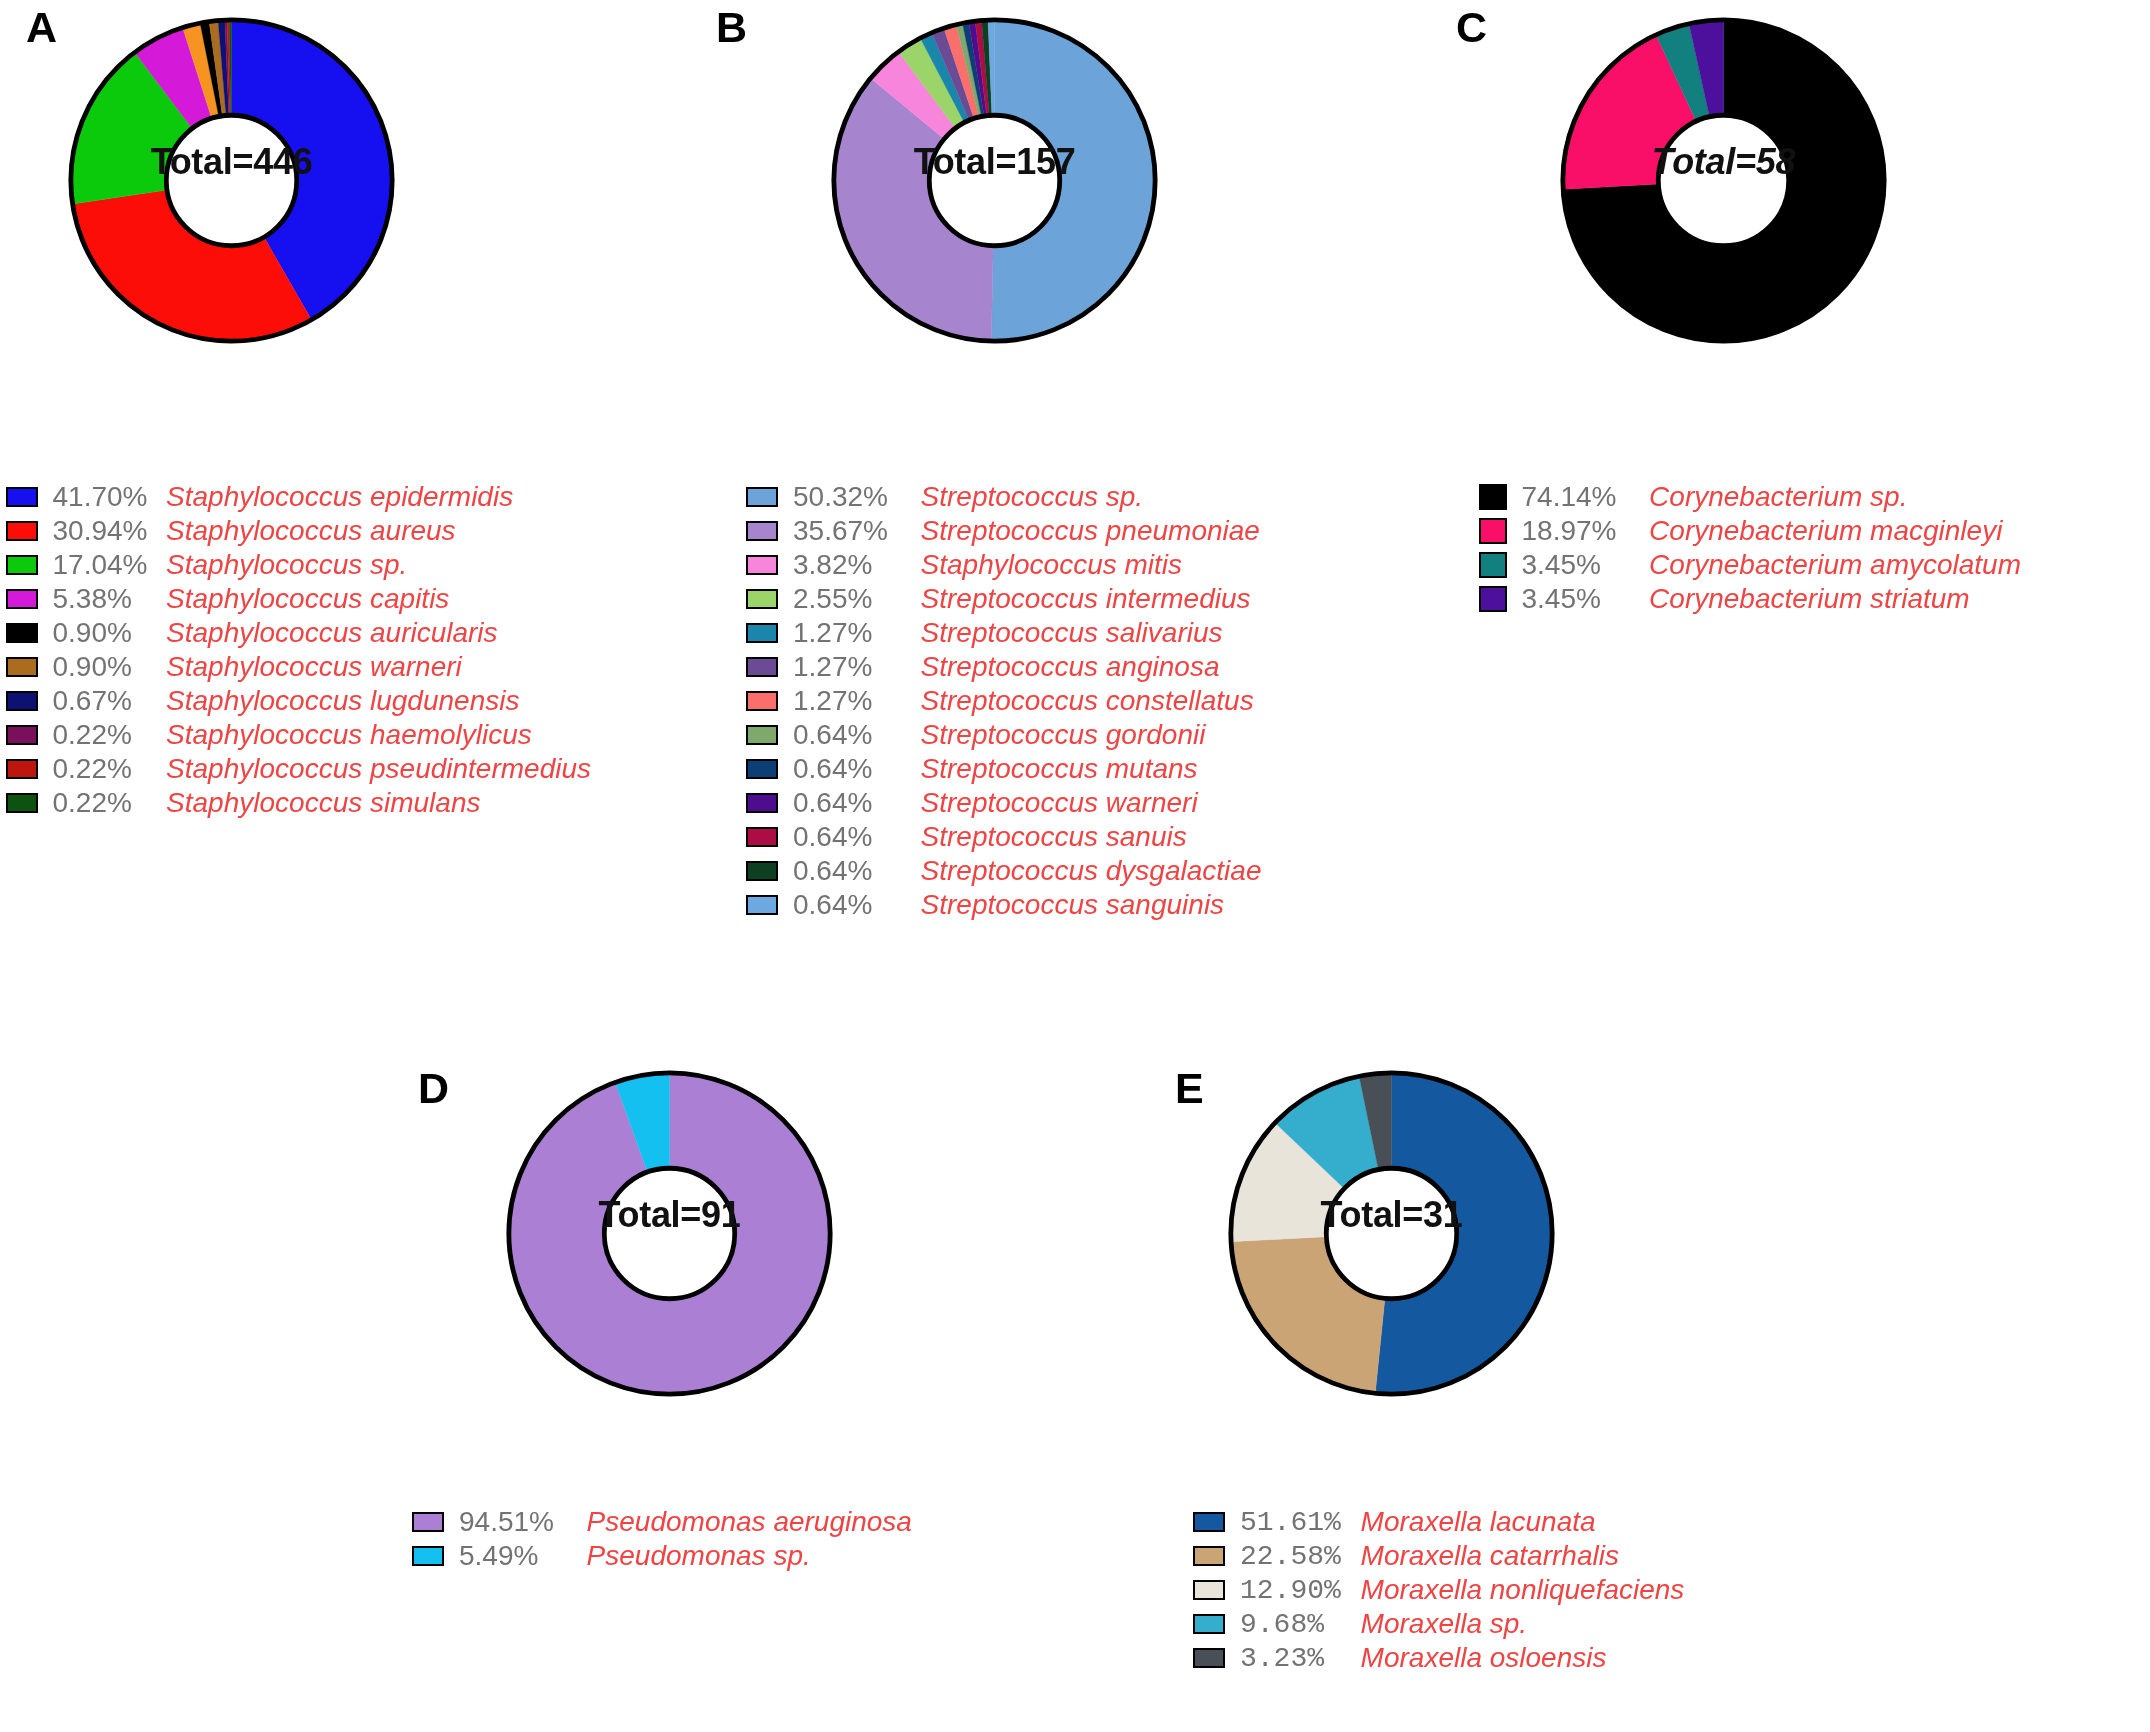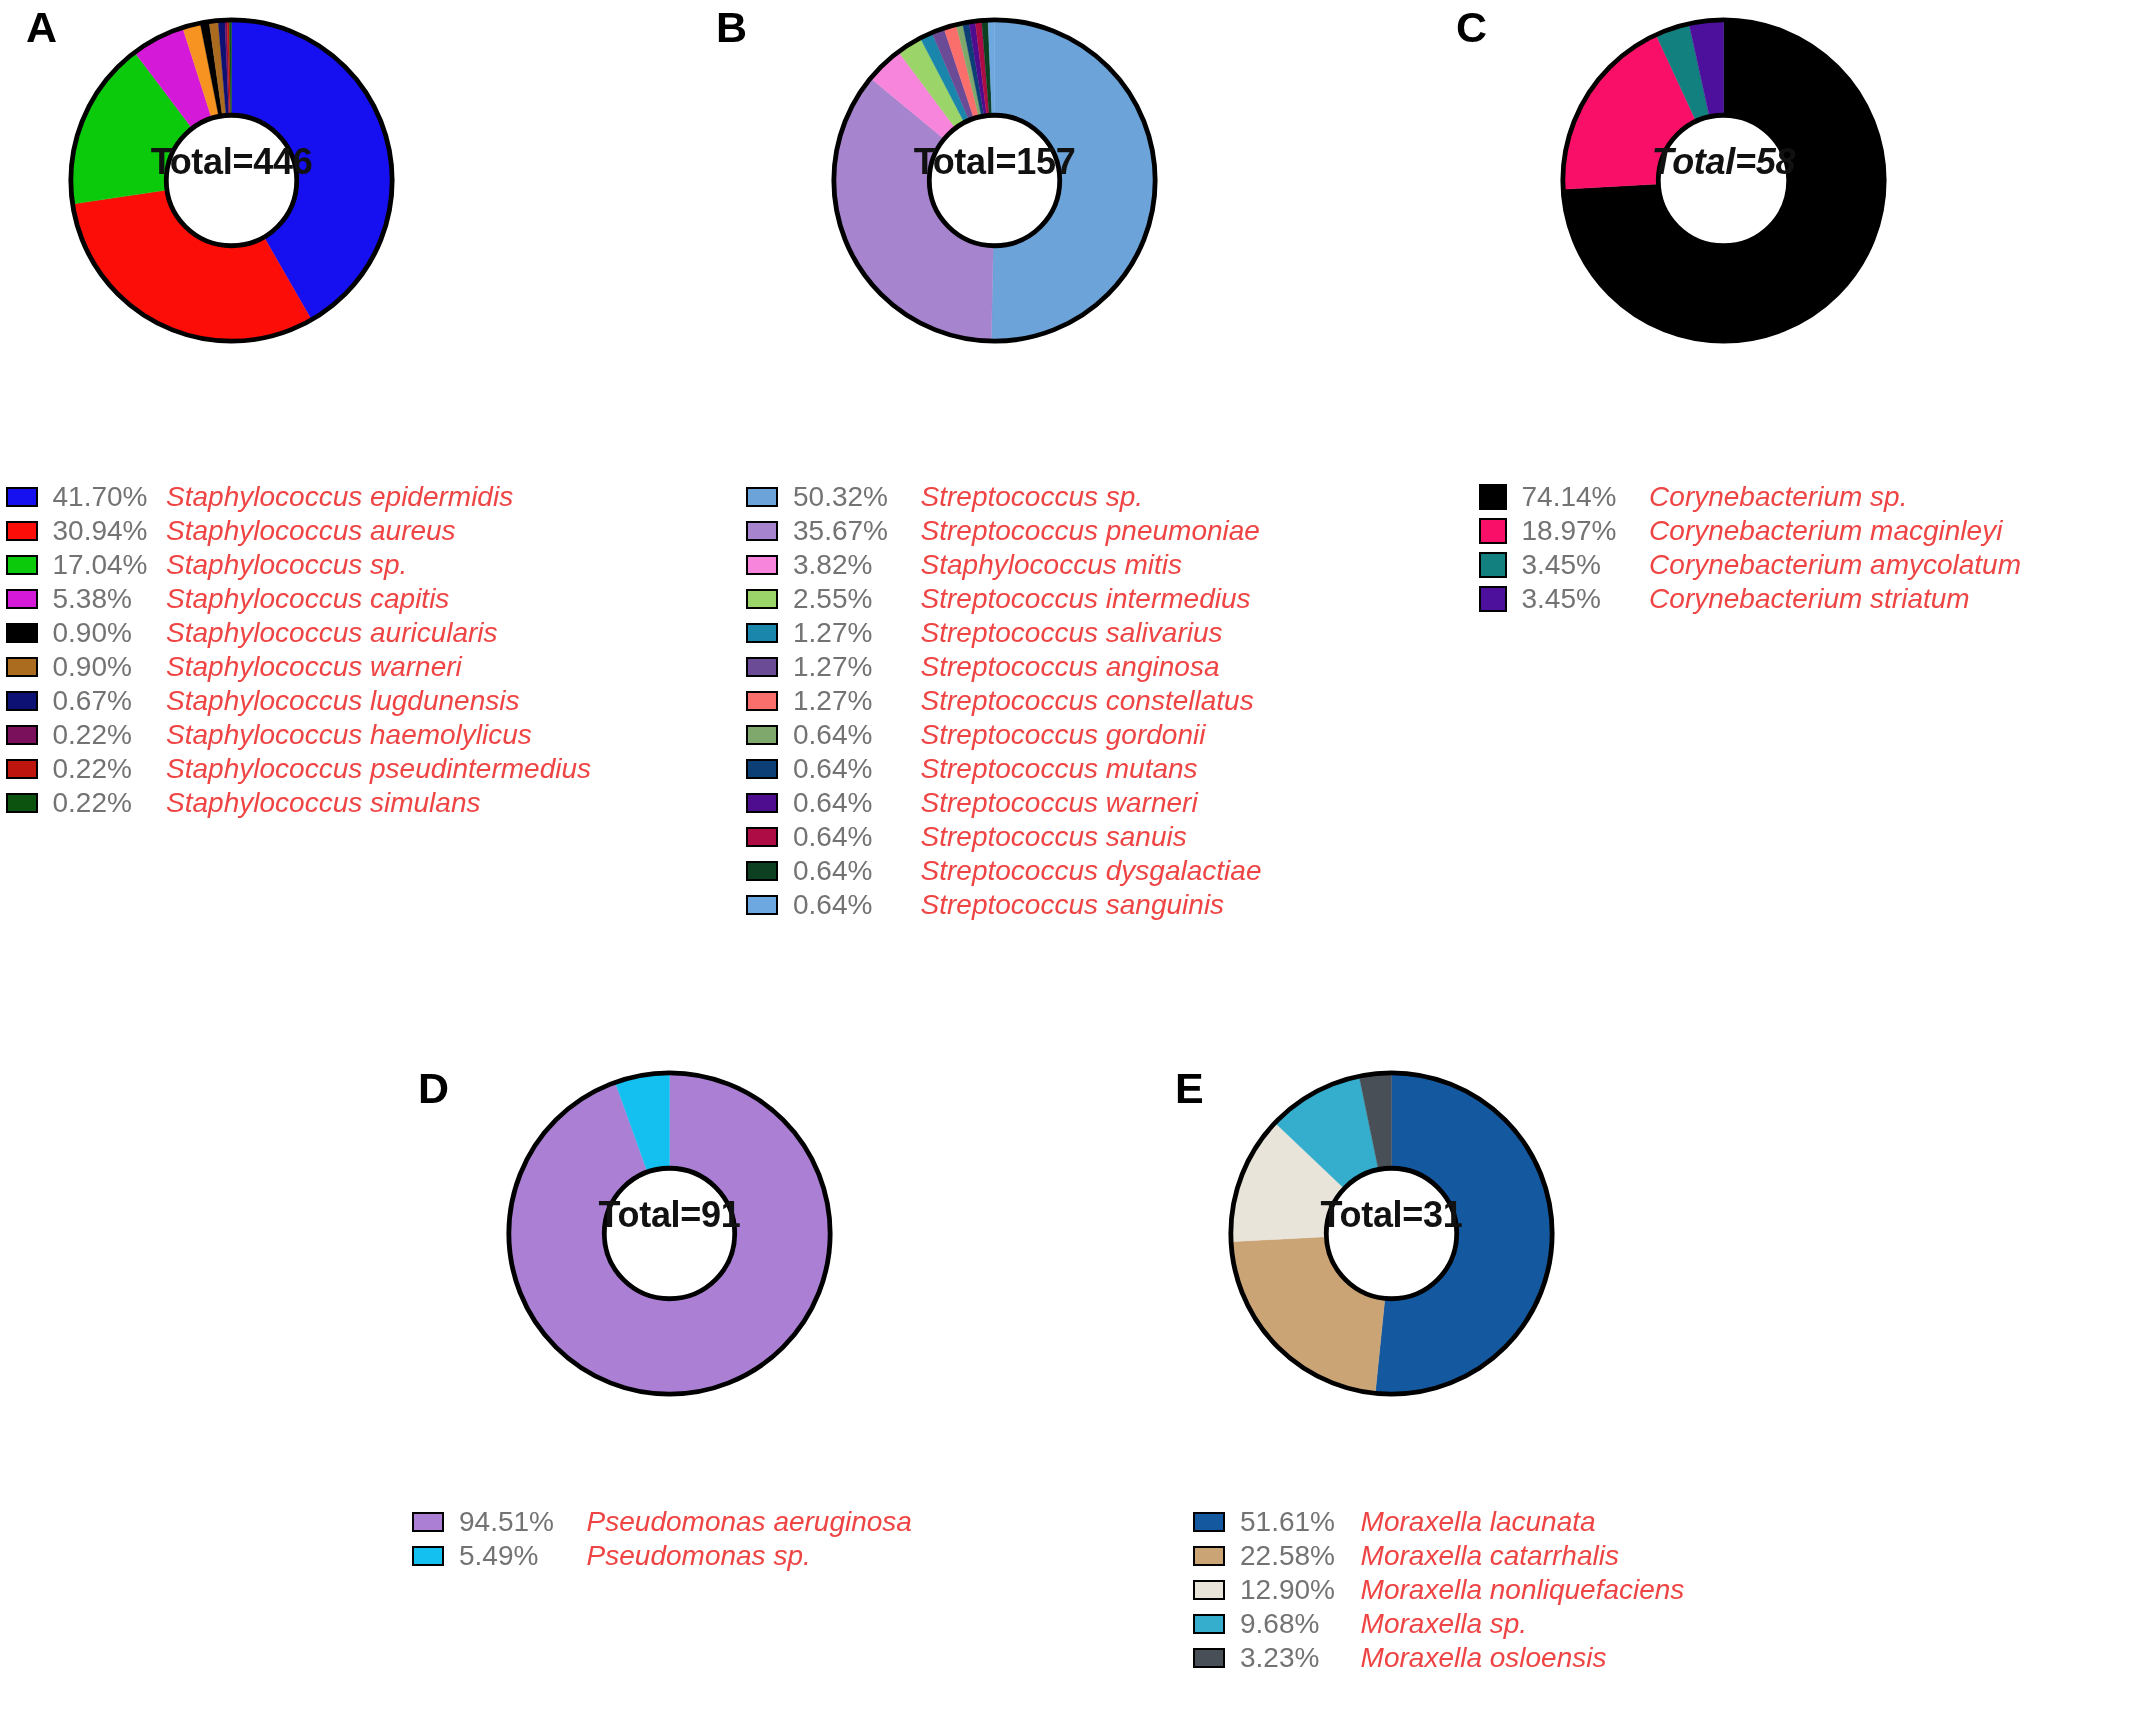--- a/index.html
+++ b/index.html
@@ -63,21 +63,21 @@
     font-style:italic;
     font-family:"Liberation Sans", sans-serif;
     color:#ef4444;
     white-space:nowrap;
     margin-left:9.6px;
   }
   .pct.w-a{width:104px;}
   .pct.w-b{width:118px;}
   .pct.w-c{width:118px;}
   .pct.w-d{width:118px;}
-  .pct.w-e{width:111px;}
+  .pct.w-e{width:111px;font-family:Liberation Mono, monospace;}
 </style>
 </head>
 <body>
 
 <div class="panel" id="panel-A">
   <div class="panel-letter" style="left:26px;top:5.5px;">A</div>
   <div class="donut-wrap" style="left:65px;top:13.7px;">
     <svg width="333" height="333" viewBox="0 0 485 485" id="svg-A">
         <path d="M 242.50000000000003 8.5 A 234 234 0 0 1 358.9689570509976 445.4556159446022 L 289.78440564036225 324.8965107467402 A 95 95 0 0 0 242.5 147.5 Z" fill="#1610f0" stroke="#1610f0" stroke-width="0.5"></path>
         <path d="M 358.9689570509976 445.4556159446022 A 234 234 0 0 1 11.036406666595013 276.8599324968504 L 148.52973774925866 256.4495452444478 A 95 95 0 0 0 289.78440564036225 324.8965107467402 Z" fill="#fc0d08" stroke="#fc0d08" stroke-width="0.5"></path>

